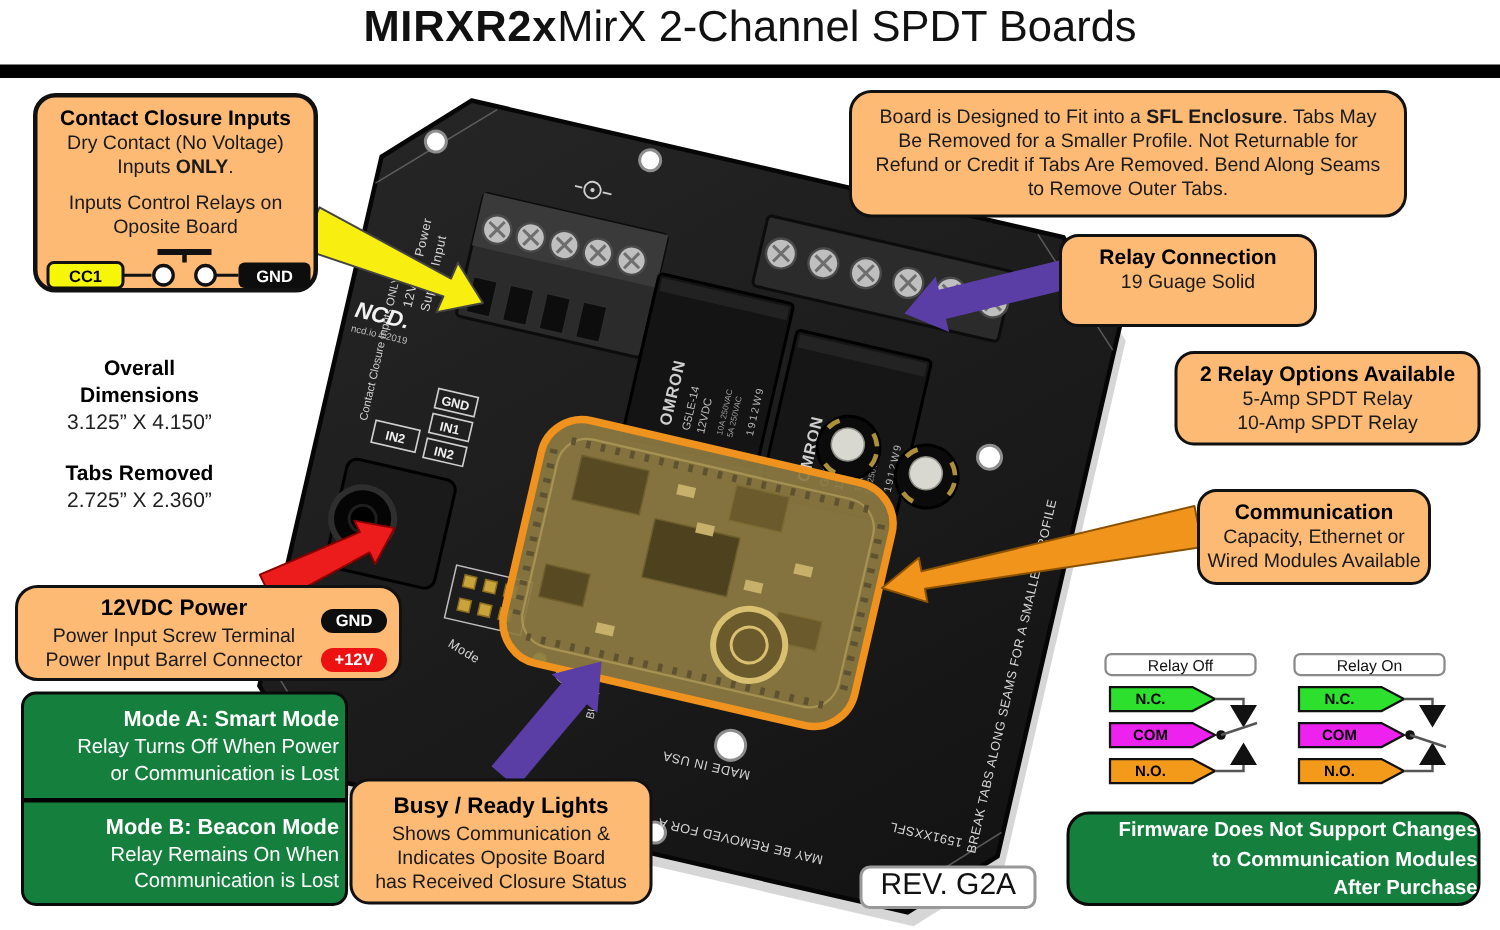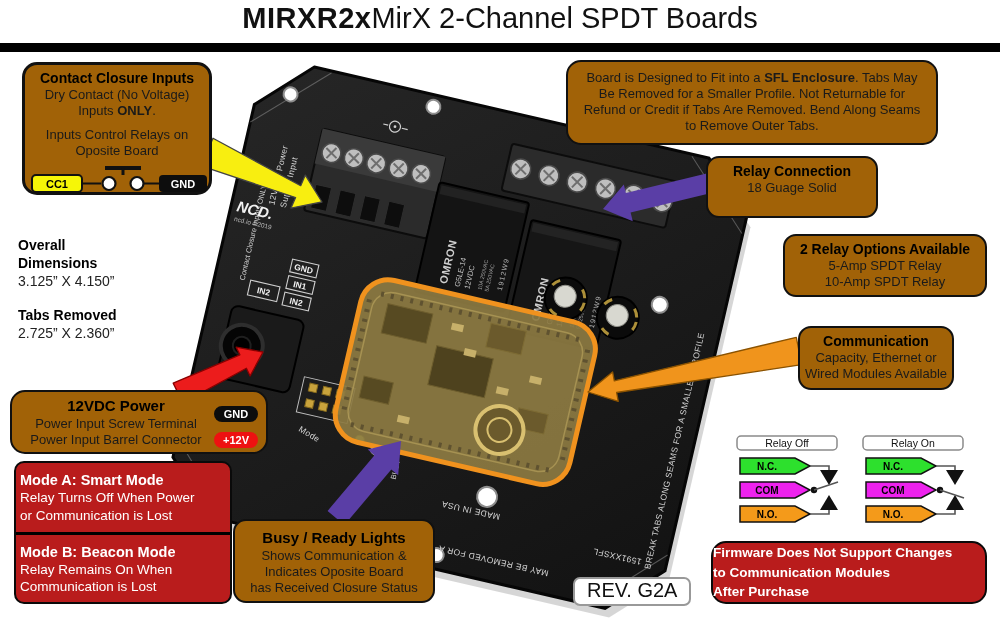--- a/index.html
+++ b/index.html
@@ -5,46 +5,46 @@
   html,body{margin:0;padding:0;background:#fff}
   body{font-family:"Liberation Sans",sans-serif}
   .stage{position:relative;width:1000px;height:620px;background:#fff;overflow:hidden}
   .hdr{position:absolute;top:2px;left:0;width:100%;display:flex;justify-content:center;align-items:baseline;font-size:29px;color:#111}
   .hdr .model{font-weight:800;letter-spacing:.5px}
   .hdr .ttl{font-weight:400}
   .bar{position:absolute;top:43px;left:0;width:100%;height:9px;background:#000}
   svg.scene{position:absolute;left:0;top:0;z-index:1}
   svg{font-family:"Liberation Sans",sans-serif}
 
-  .co{position:absolute;z-index:2;background:#a16207;border:2.5px solid #111;border-radius:13px;text-align:center;
+  .co{position:absolute;z-index:2;background:#fdba74;border:2.5px solid #111;border-radius:13px;text-align:center;
       font-size:13px;color:#1a1a1a;line-height:1.24;box-sizing:border-box;padding:5px 4px}
   .co .t{font-weight:bold;font-size:14px;color:#000}
   .gap{margin-top:7px}
   #co-contact{left:22px;top:62px;width:190px;height:133px;border-radius:15px;border-width:3px}
   #co-enclosure{left:566px;top:60px;width:372px;height:85px;padding:8px 10px;border-radius:15px}
   #co-relaycon{left:706px;top:156px;width:172px;height:62px}
   #co-options{left:783px;top:234px;width:204px;height:63px}
   #co-comm{left:798px;top:326px;width:156px;height:64px}
   #co-power{left:10px;top:390px;width:258px;height:64px;display:flex;align-items:flex-end;padding:4px 6px;border-radius:15px}
   #co-busy{left:233px;top:519px;width:202px;height:84px;padding-top:8px}
   .pw-left{flex:1}
   .pw-left .t{font-size:15px}
   .pw-badges{display:flex;flex-direction:column;gap:10px;margin-right:2px}
   .badge{display:inline-block;border-radius:9px;font-weight:bold;font-size:11px;color:#fff;padding:2px 9px;line-height:1.1}
   .badge.gnd{background:#0d0d0d}
   .badge.v12{background:#ee1111}
 
-  .blue{position:absolute;z-index:2;background:#b91c1c;border:2.5px solid #0a0a0a;color:#fff;text-align:left;box-sizing:border-box}
+  .blue{position:absolute;z-index:2;background:#15803d;border:2.5px solid #0a0a0a;color:#fff;text-align:right;box-sizing:border-box}
   #co-modes{left:14px;top:461px;width:218px;height:143px;border-radius:10px;font-size:13.5px;line-height:1.27;padding:8px 4px}
   #co-modes .bt{font-weight:bold;font-size:14.5px}
   .divider{height:3px;background:#000;margin:8px -4px}
   #co-firmware{left:711px;top:541px;width:276px;height:63px;border-radius:15px;font-weight:bold;font-size:13.5px;line-height:1.45;display:flex;flex-direction:column;justify-content:center}
 
   #rev{position:absolute;left:573px;top:577px;z-index:2;border:2px solid #999;border-radius:7px;padding:0 12px 2px 12px;font-size:20px;color:#111;background:#fff}
-  #dims{position:absolute;left:18px;top:236px;width:150px;z-index:2;text-align:left;font-size:14px;color:#222;line-height:1.3}
+  #dims{position:absolute;left:18px;top:236px;width:150px;z-index:2;text-align:center;font-size:14px;color:#222;line-height:1.3}
   #dims .b{font-weight:bold;color:#000}
   #dims .sp{height:15px}
 
   
   .sh{fill:#fff;stroke:#8a8a8a;stroke-width:1.5}
   .schem-head{font-size:10.5px;fill:#111}
   .schem-label{font-size:10px;font-weight:bold;fill:#000}
   .pent{stroke:#111;stroke-width:1.5}
   .wire{stroke:#555;stroke-width:1.6;fill:none}
   .tri{fill:#111}.dot{fill:#111}
@@ -341,21 +341,21 @@
       <text x="154" y="26" text-anchor="middle" font-size="11" font-weight="bold" fill="#fff">GND</text>
     </svg>
   </div>
 
   <div class="co" id="co-enclosure">
     <span>Board is Designed to Fit into a </span><b>SFL Enclosure</b><span>. Tabs May Be Removed for a Smaller Profile.  Not Returnable for Refund or Credit if Tabs Are Removed. Bend Along Seams to Remove Outer Tabs.</span>
   </div>
 
   <div class="co" id="co-relaycon">
     <div class="t">Relay Connection</div>
-    <div>18 Guage Solid</div>
+    <div>19 Guage Solid</div>
   </div>
 
   <div class="co" id="co-options">
     <div class="t">2 Relay Options Available</div>
     <div>5-Amp SPDT Relay</div>
     <div>10-Amp SPDT Relay</div>
   </div>
 
   <div class="co" id="co-comm">
     <div class="t">Communication</div>

